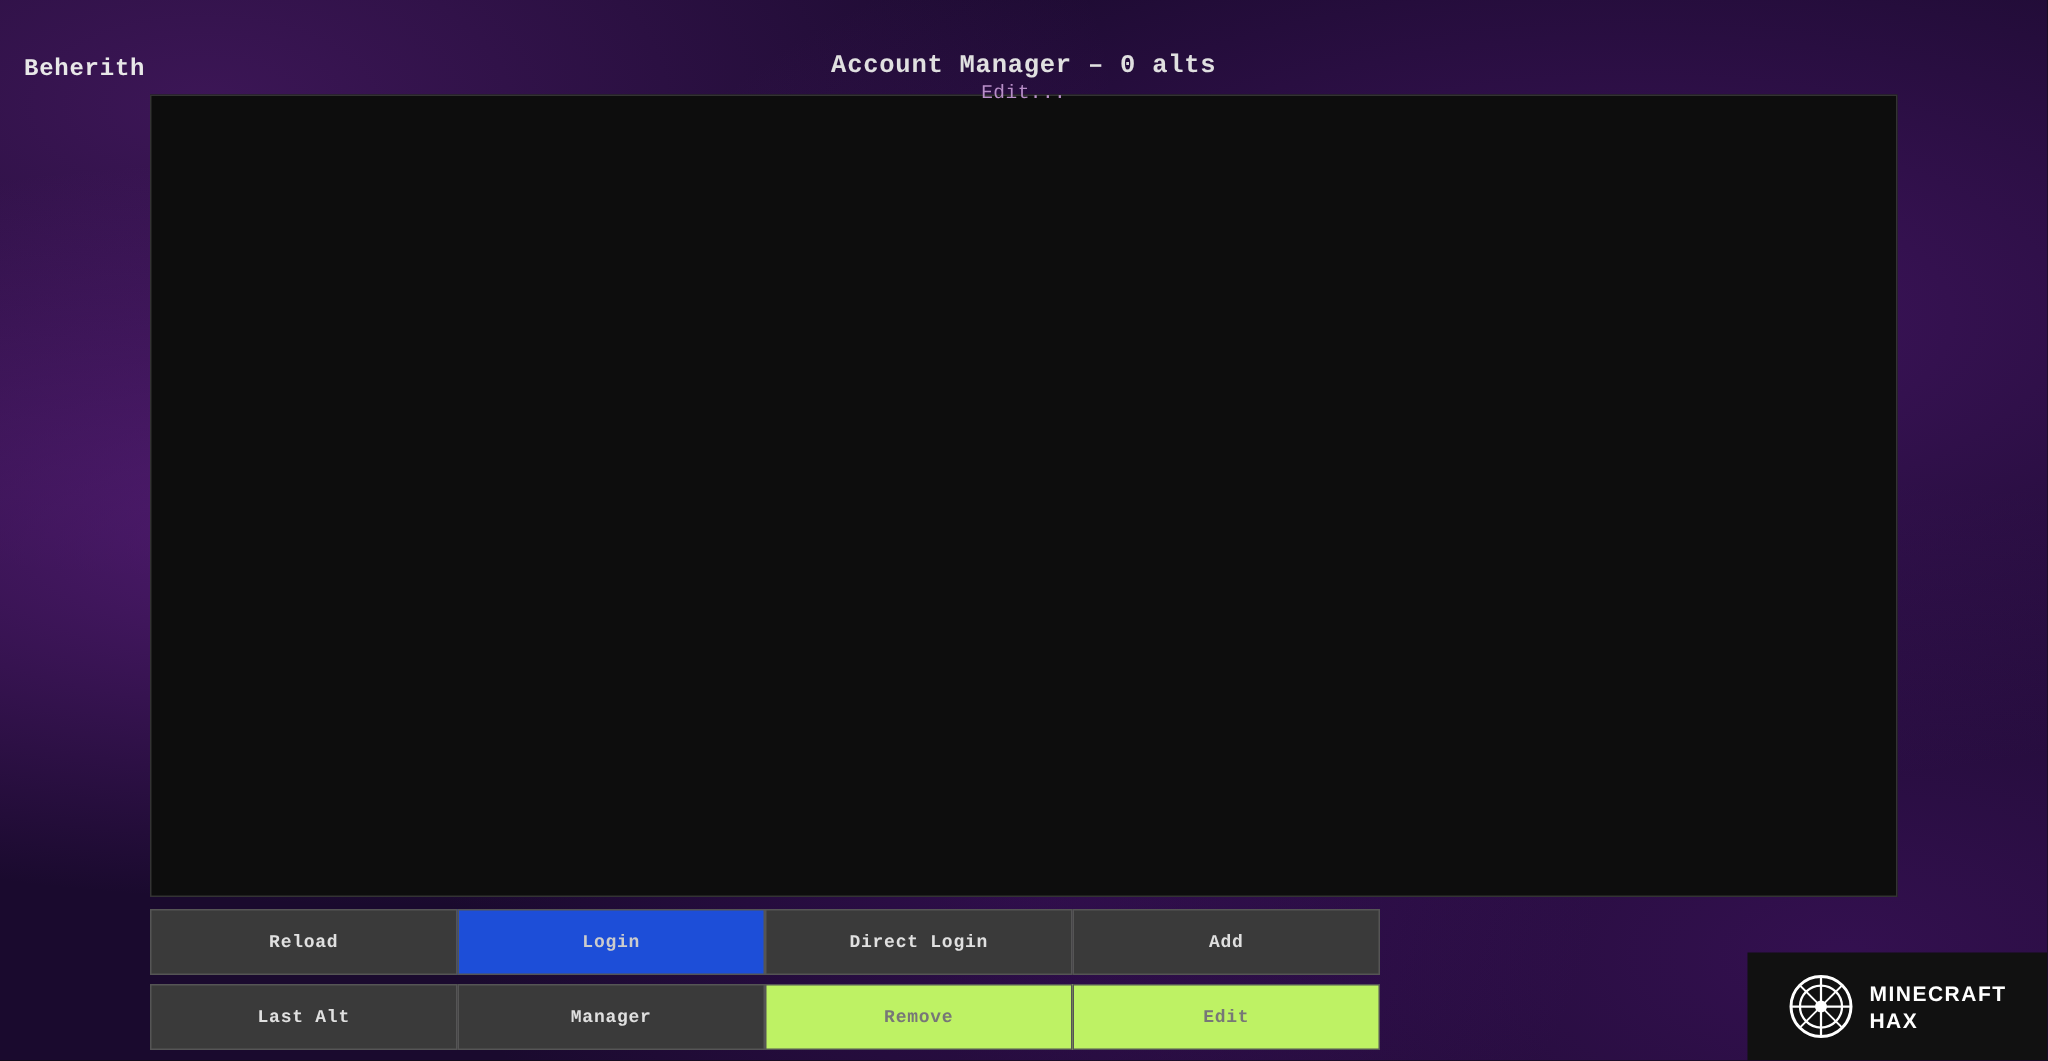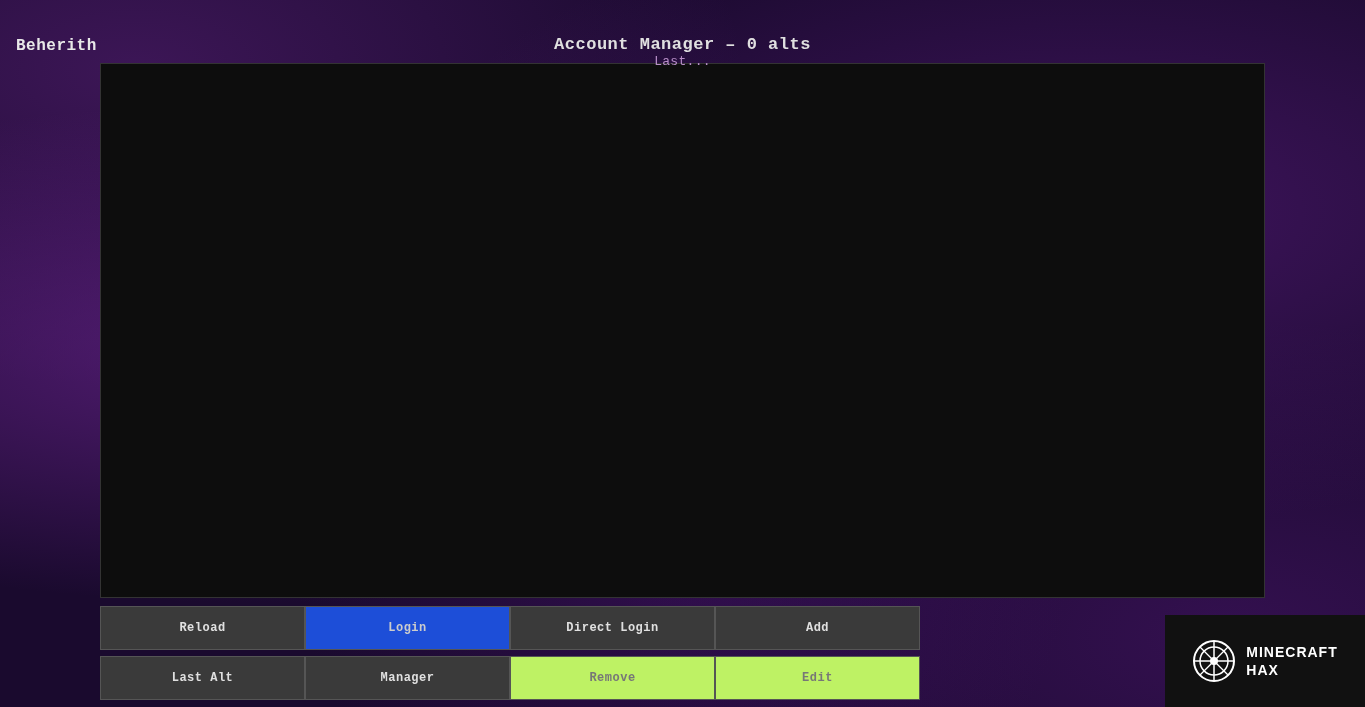--- a/index.html
+++ b/index.html
@@ -110,21 +110,21 @@
       background-color: #bef264;
       color: #777;
       cursor: default;
     }
 
     .logo-area {
       position: absolute;
       bottom: 0;
       right: 0;
       width: 200px;
-      height: 92px;
+      height: 72px;
       background-color: #111;
       display: flex;
       align-items: center;
       justify-content: center;
       gap: 10px;
     }
 
     .logo-icon {
       width: 44px;
       height: 44px;
@@ -139,21 +139,21 @@
       letter-spacing: 1px;
     }
   </style>
 </head>
 <body>
 
 <div class="header">
   <span class="app-name">Beherith</span>
   <div class="title-center">
     <span class="main-title">Account Manager – 0 alts</span>
-    <span class="status-text">Last...</span>
+    <span class="status-text">Edit...</span>
   </div>
 </div>
 
 <div class="account-list-area"></div>
 
 <div class="buttons-area">
   <div class="buttons-row">
     <button class="btn">Reload</button>
     <button class="btn btn-highlighted">Login</button>
     <button class="btn">Direct Login</button>

